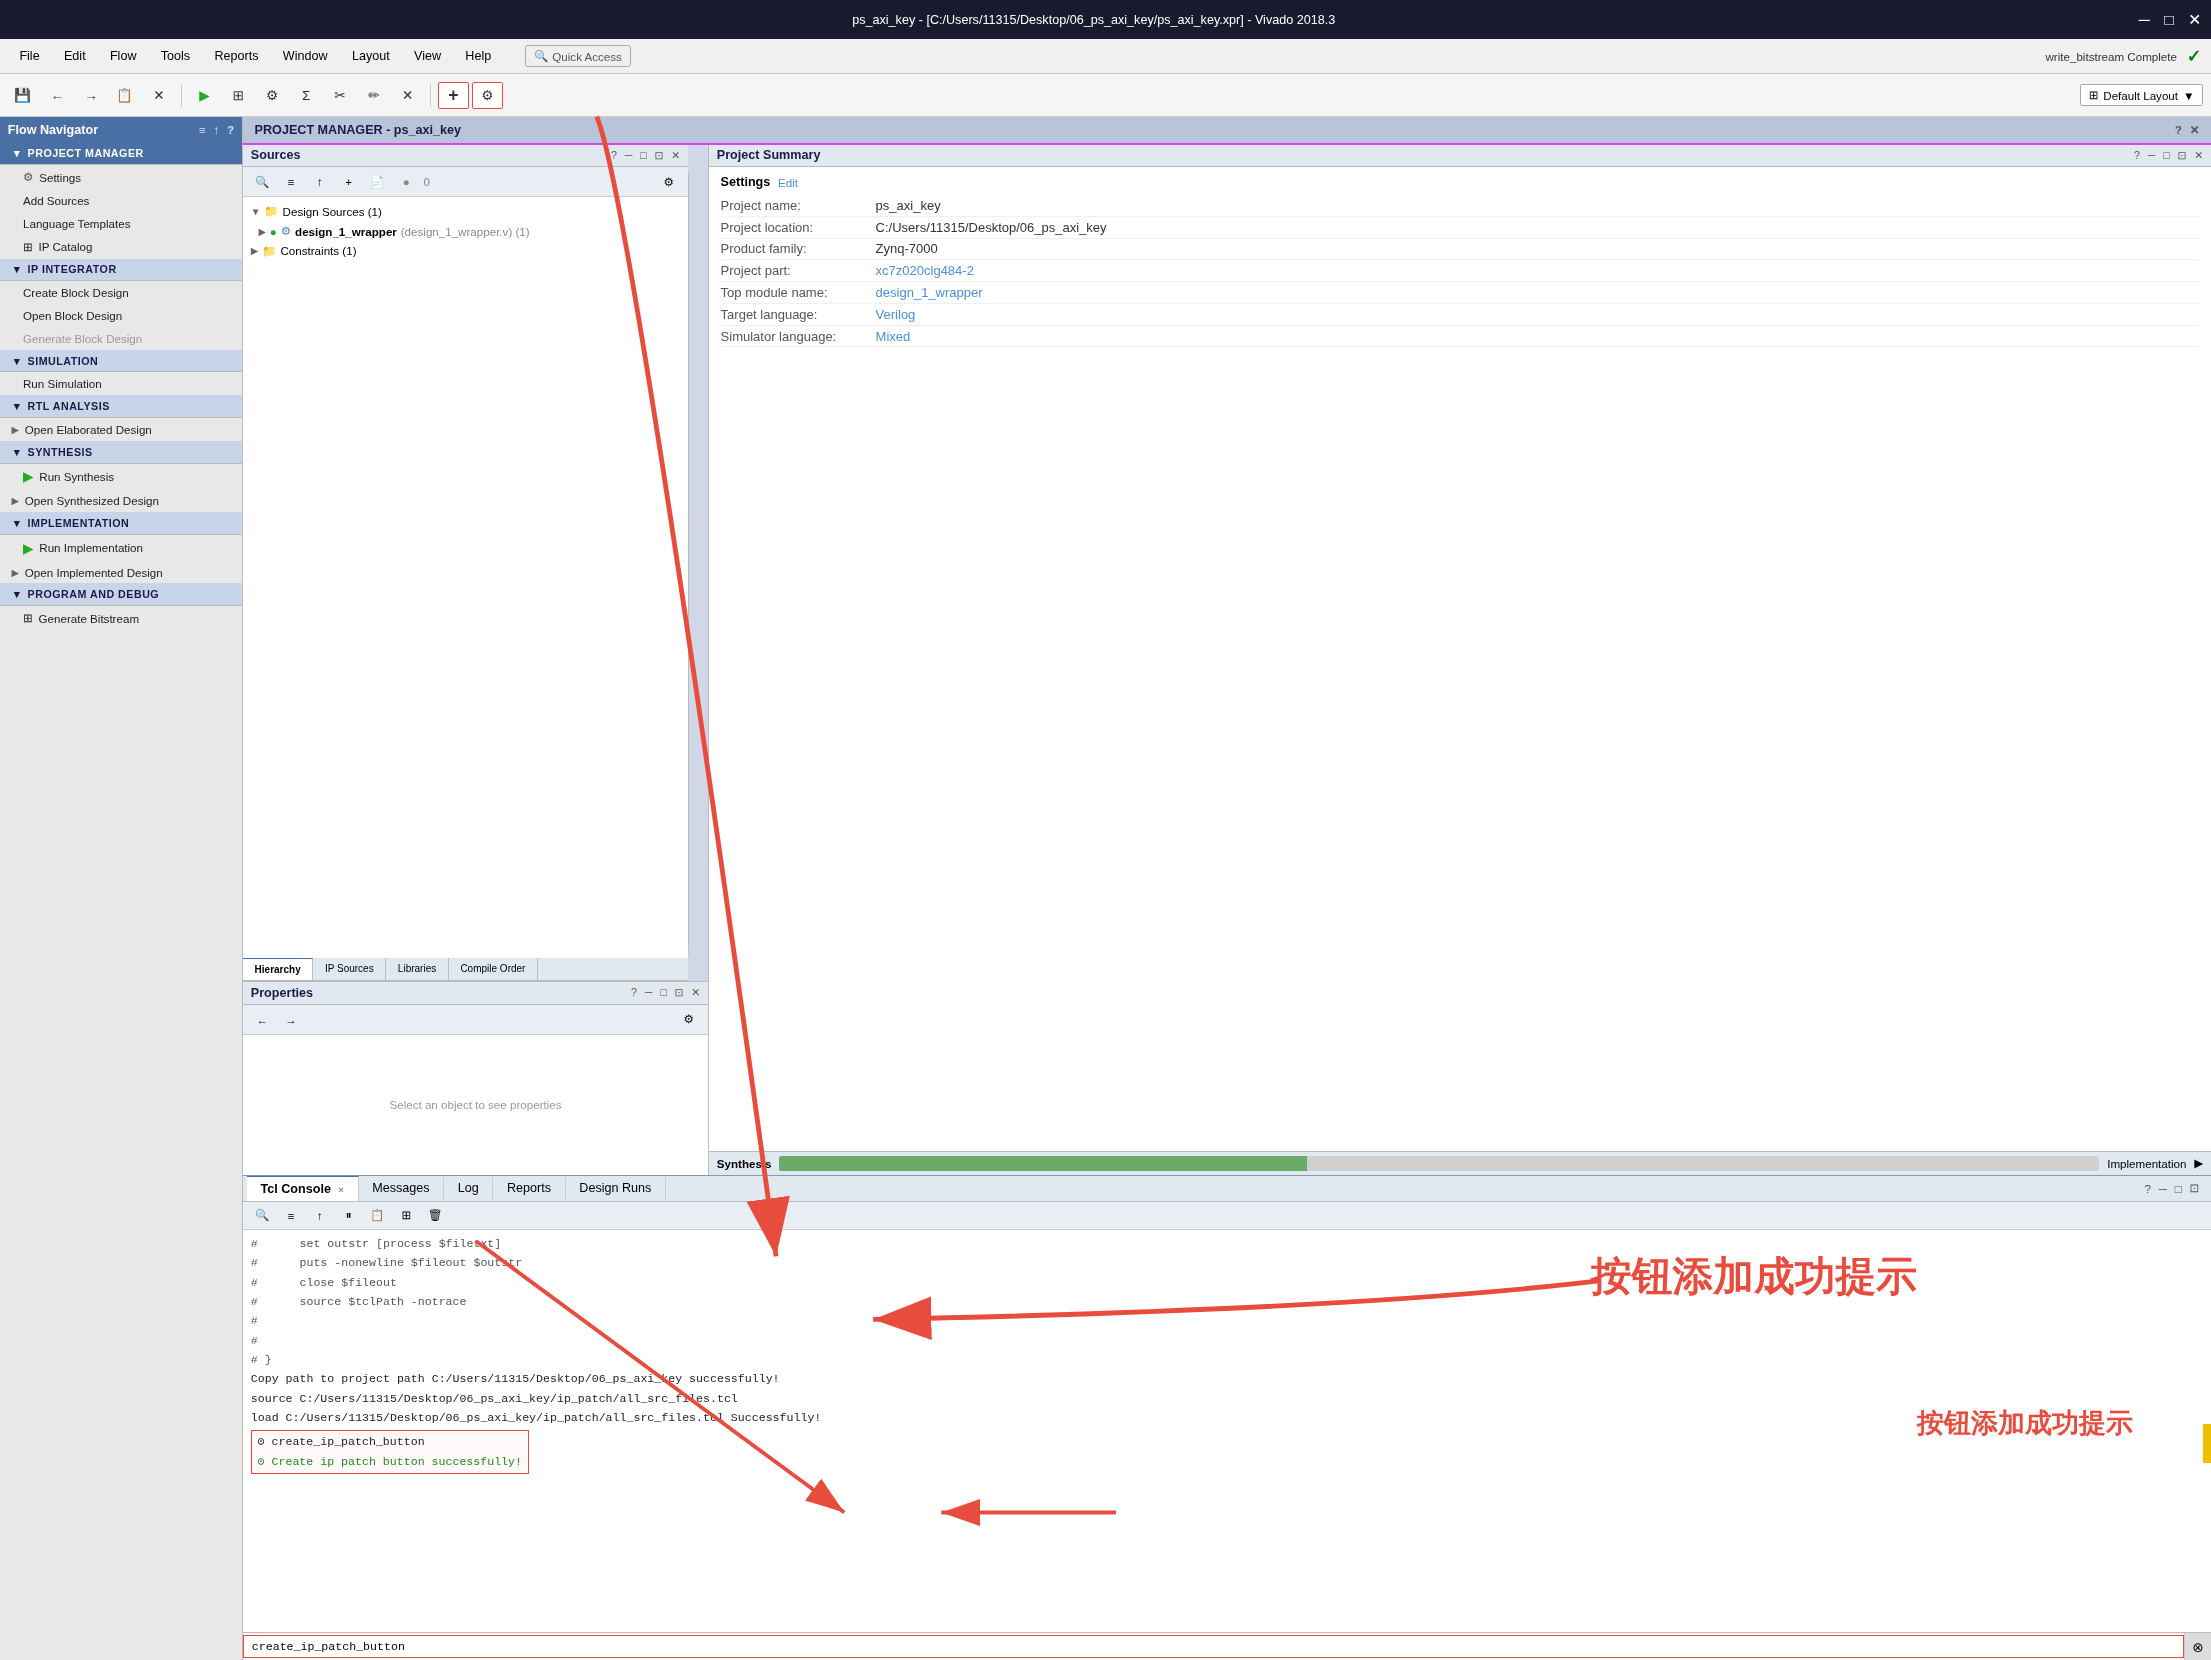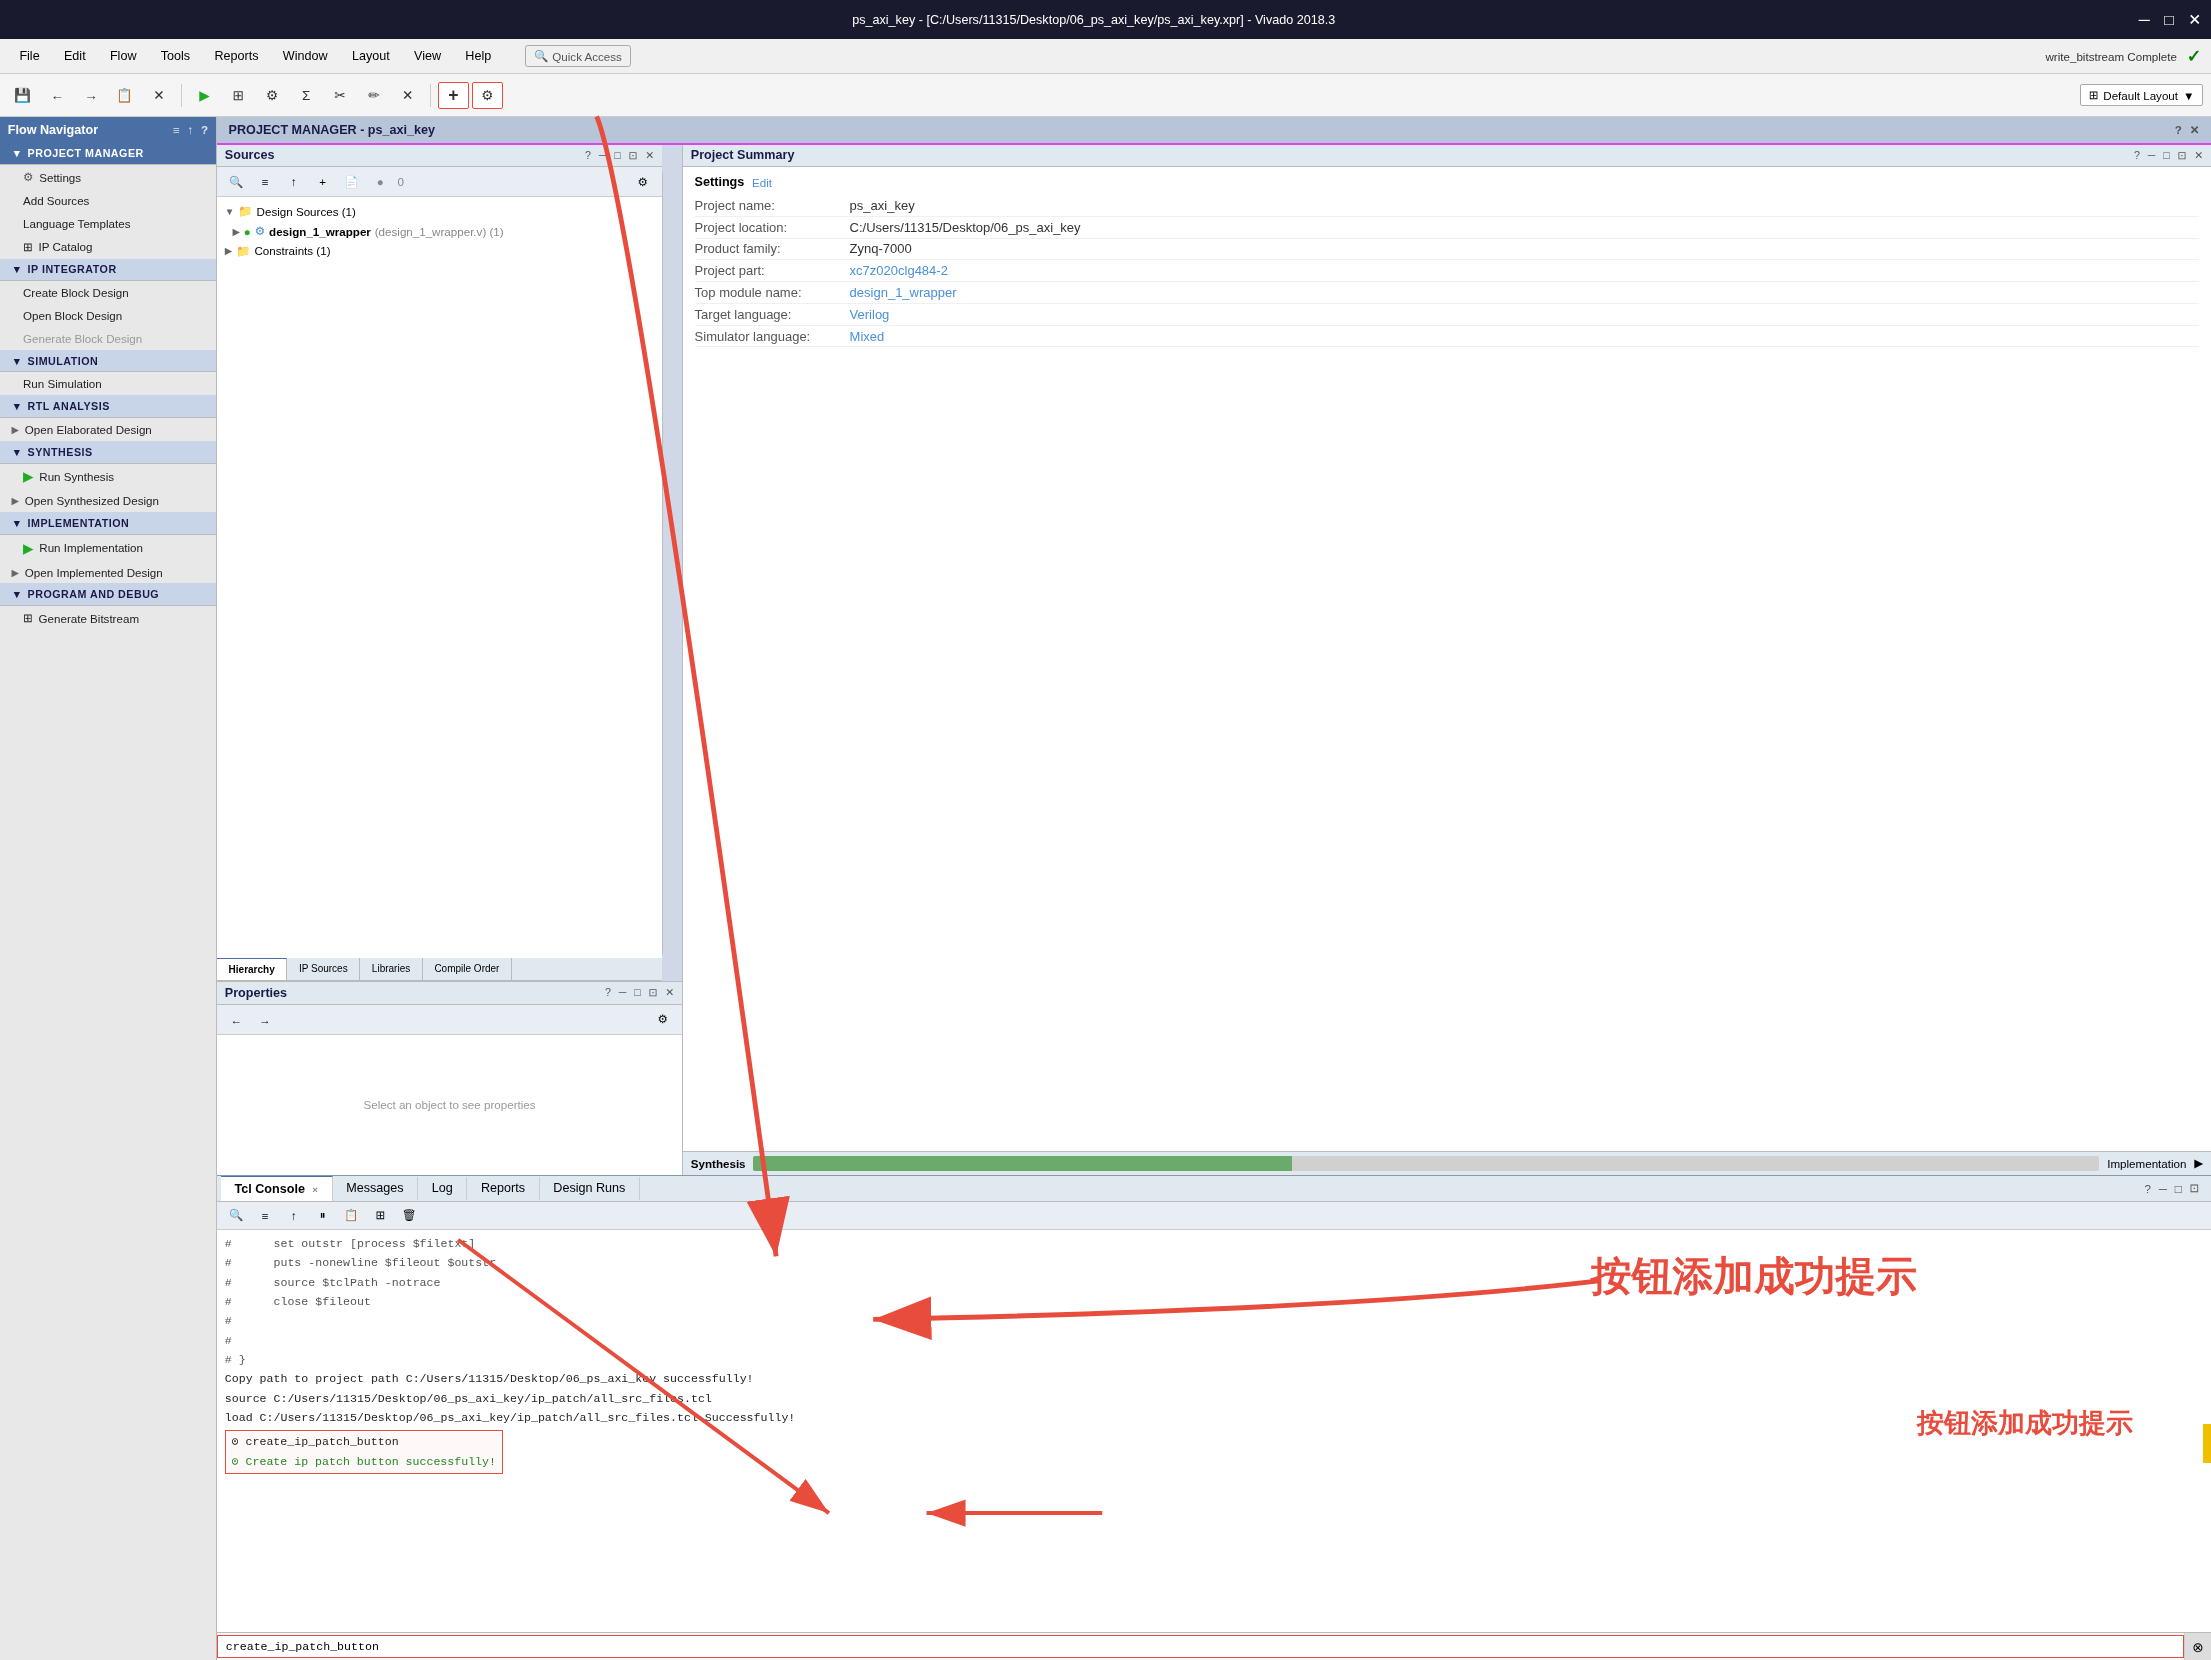--- a/index.html
+++ b/index.html
@@ -22,21 +22,21 @@
     .toolbar { background: #f5f5f5; height: 43px; display: flex; align-items: center; padding: 0 7.8px; border-bottom: 1px solid #ccc; gap: 2.9px; }
     .toolbar-btn { width: 31px; height: 27px; display: flex; align-items: center; justify-content: center; cursor: pointer; border: 1px solid transparent; border-radius: 1.9px; font-size: 13.6px; color: #333; }
     .toolbar-btn-highlight { border: 1.9px solid #e74c3c; background: #fff; }
     .toolbar-spacer { width: 1px; height: 23px; background: #ccc; margin: 0 3.9px; }
     .layout-dropdown { margin-left: auto; display: flex; align-items: center; border: 1px solid #aaa; border-radius: 1.9px; background: #fff; padding: 2.9px 7.8px; gap: 4.9px; cursor: pointer; font-size: 11.6px; }
     
     
     .main-container { display: flex; height: calc(1660px - 39px - 35px - 43px); }
     
     
-    .flow-navigator { width: 217px; background: #e8e8e8; border-right: 1px solid #bbb; display: flex; flex-direction: column; overflow: hidden; flex-shrink: 0; }
+    .flow-navigator { width: 243px; background: #e8e8e8; border-right: 1px solid #bbb; display: flex; flex-direction: column; overflow: hidden; flex-shrink: 0; }
     .panel-header { background: #4a6fa5; color: white; padding: 5.8px 7.8px; display: flex; align-items: center; justify-content: space-between; font-weight: bold; font-size: 12.6px; }
     .panel-header-controls { display: flex; gap: 7.8px; font-size: 11.6px; opacity: 0.8; cursor: pointer; }
     
     .nav-content { overflow-y: auto; flex: 1; }
     .nav-section { }
     .nav-section-header { background: #c8d4e8; padding: 4.9px 7.8px 4.9px 11.6px; font-weight: bold; font-size: 10.7px; letter-spacing: 0.5px; color: #1a1a4a; cursor: pointer; display: flex; align-items: center; gap: 4.9px; border-bottom: 1px solid #bbb; }
     .nav-section-header.active { background: #4a6fa5; color: white; }
     .nav-item { padding: 4.9px 7.8px 4.9px 23px; cursor: pointer; font-size: 11.6px; color: #222; display: flex; align-items: center; gap: 5.8px; }
     .nav-item.disabled { color: #999; }
     .nav-item.has-arrow { padding-left: 11.6px; }
@@ -473,22 +473,22 @@
           <div class="panel-toolbar-btn">📋</div>
           <div class="panel-toolbar-btn">⊞</div>
           <div class="panel-toolbar-btn">🗑</div>
         </div>
 
         <div class="console-content">
           <div class="scroll-indicator"></div>
           
           <div class="console-line comment">#      set outstr [process $filetxt]</div>
           <div class="console-line comment">#      puts -nonewline $fileout $outstr</div>
+          <div class="console-line comment">#      close $fileout</div>
           <div class="console-line comment">#      source $tclPath -notrace</div>
-          <div class="console-line comment">#      close $fileout</div>
           <div class="console-line comment">#</div>
           <div class="console-line comment">#</div>
           <div class="console-line comment"># }</div>
           <div class="console-line output">Copy path to project path C:/Users/11315/Desktop/06_ps_axi_key successfully!</div>
           <div class="console-line output">source C:/Users/11315/Desktop/06_ps_axi_key/ip_patch/all_src_files.tcl</div>
           <div class="console-line output">load C:/Users/11315/Desktop/06_ps_axi_key/ip_patch/all_src_files.tcl Successfully!</div>
           
           <div style="border: 1.9px solid #e74c3c; background: #fff8f8; display: inline-block; padding: 1.9px 5.8px; margin: 1.9px 0;">
             <div class="console-line output">⊙ create_ip_patch_button</div>
             <div class="console-line success">⊙ Create ip patch button successfully!</div>

